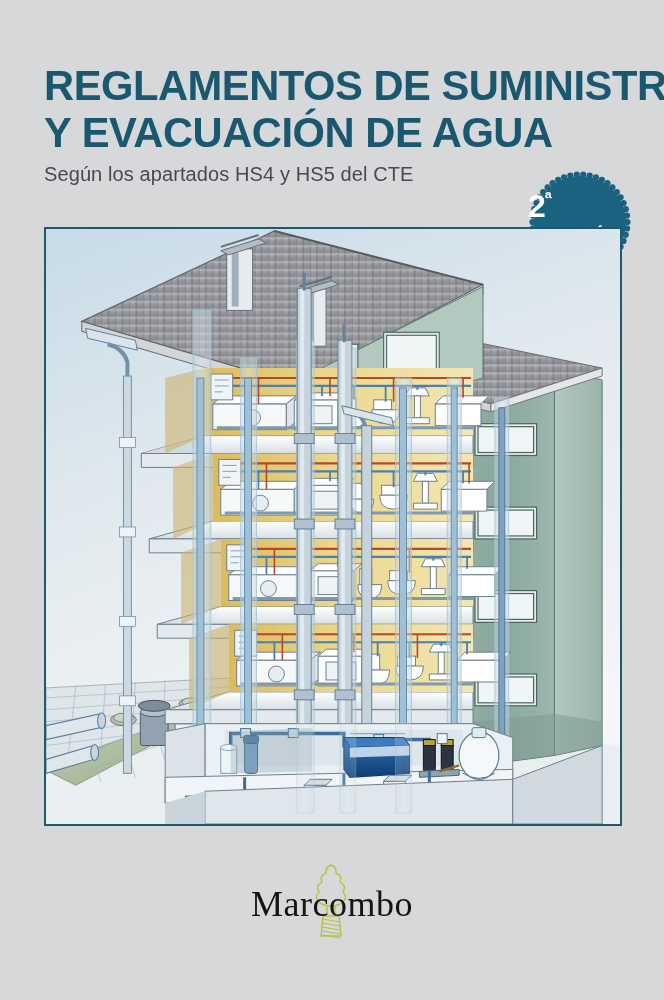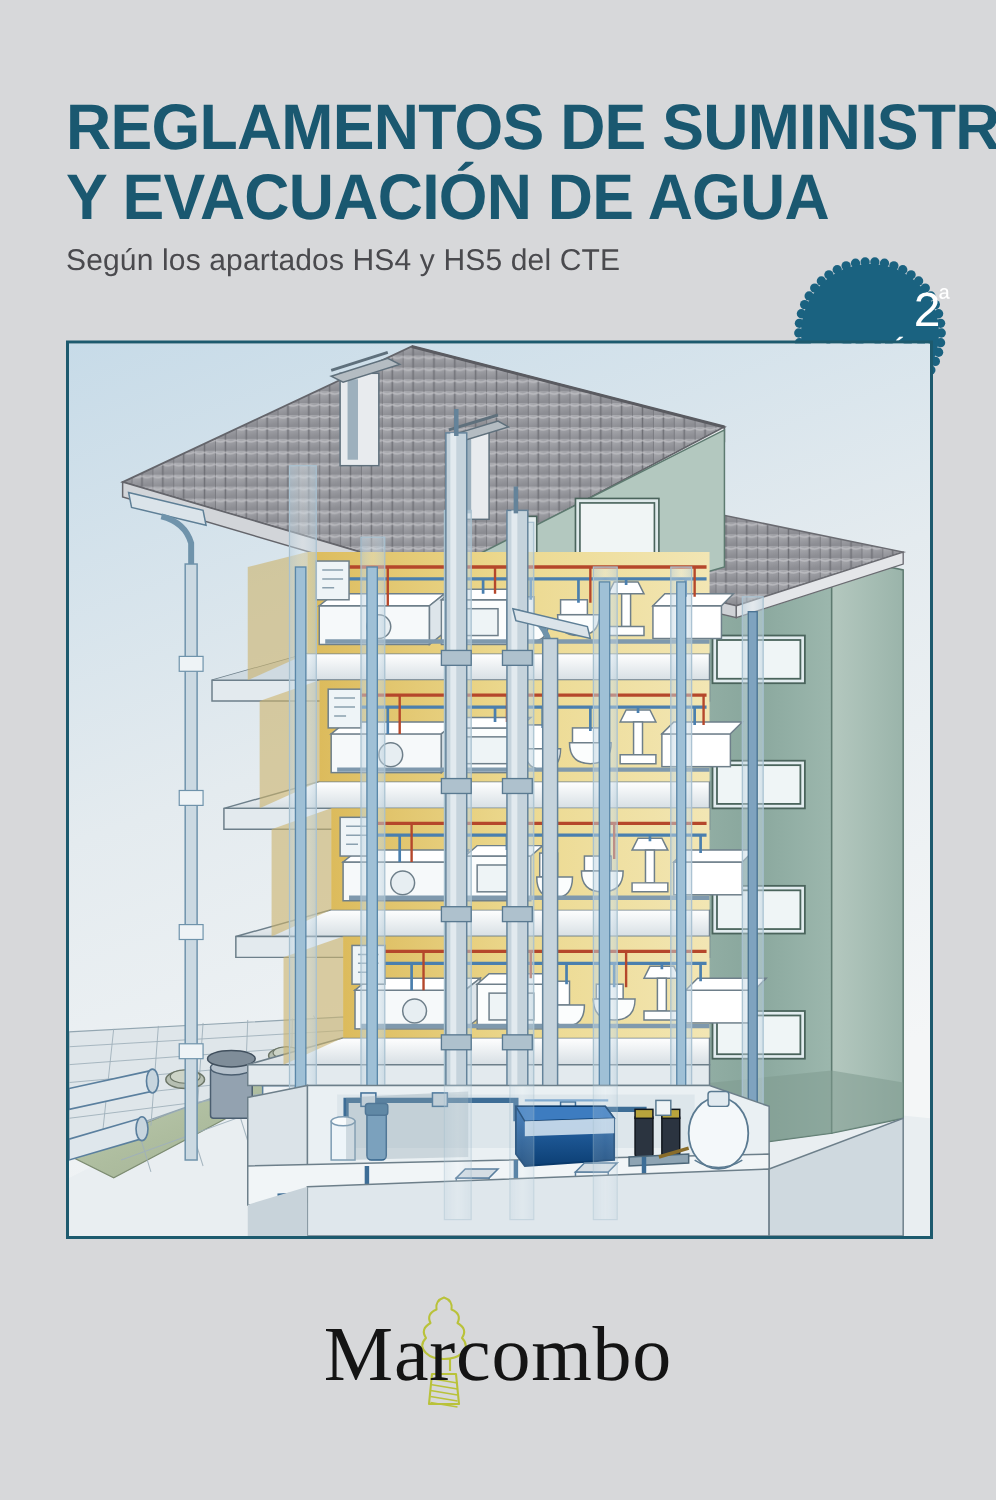--- a/index.html
+++ b/index.html
@@ -52,23 +52,23 @@
     left: 528px;
     top: 170px;
     width: 104px;
     height: 104px;
   }
   #edition-badge svg { display: block; }
   .badge-text-big {
     position: absolute;
     left: 0; right: 0;
     top: 20px;
-    text-align: right;
+    text-align: left;
     color: #ffffff;
-    font-weight: normal;
+    font-weight: bold;
     font-size: 32px;
     line-height: 32px;
     letter-spacing: -1px;
   }
   .badge-text-big sup {
     font-size: 19px;
     vertical-align: super;
     line-height: 0;
   }
   .badge-text-small {
@@ -115,21 +115,21 @@
     left: 54px;
     top: 0;
     width: 52px;
     height: 78px;
   }
   #publisher-name {
     position: relative;
     display: block;
     padding-top: 22px;
     font-family: "Liberation Serif", "DejaVu Serif", serif;
-    font-size: 52px;
+    font-size: 36px;
     line-height: 40px;
     letter-spacing: 0.5px;
     color: #141414;
     z-index: 2;
   }
 </style>
 </head>
 <body>
 
 <div id="cover">

